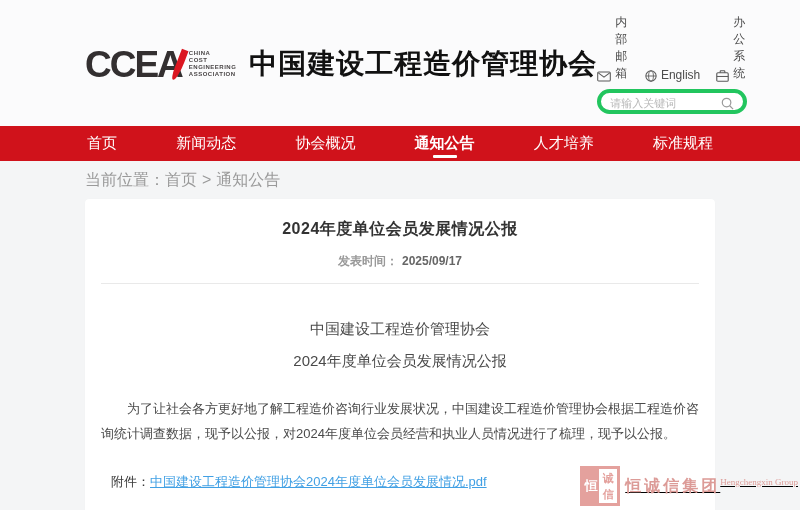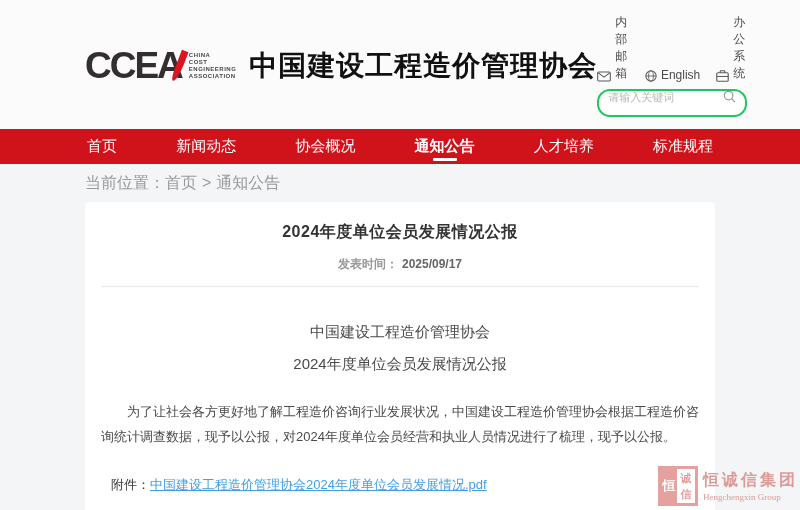--- a/index.html
+++ b/index.html
@@ -17,22 +17,22 @@
     background:#db1620; transform:rotate(21deg); border-radius:0 0 70% 40%; }
   .brand-subtext { margin-left:7px; display:flex; flex-direction:column; }
   .brand-subtext span { font-size:6px; line-height:7px; font-weight:700; color:#4a4647; letter-spacing:.5px; }
   .brand-title { margin-left:13px; font-size:28px; font-weight:700; color:#111; letter-spacing:1px; white-space:nowrap; }
 
   .header-right { display:flex; flex-direction:column; align-items:flex-end; gap:7px; }
   .top-links { display:flex; gap:16px; }
   .top-link { display:flex; align-items:flex-end; gap:4px; font-size:12px; color:#4c4c4c;
     text-decoration:none; cursor:pointer; }
   .top-link svg { display:block; }
-  .search-box { display:flex; align-items:flex-end; width:150px; height:25px; background:#fff;
-    border:2px solid #22c55e; border-radius:13px; padding:12px 9px; }
+  .search-box { display:flex; align-items:flex-start; width:150px; height:25px; background:#fff;
+    border:4px solid #22c55e; border-radius:13px; padding:4px 9px; }
   .search-box input { flex:1; border:none; outline:none; font-size:11px; color:#555; background:transparent;
     font-family:"Liberation Sans","DejaVu Sans",sans-serif; min-width:0; }
   .search-box input::placeholder { color:#b8b8b8; }
   .search-btn { background:none; border:none; cursor:pointer; padding:0; display:flex; }
 
   
   .nav { background:#d0121b; height:35px; }
   .nav-inner { display:flex; justify-content:space-between; align-items:stretch; height:35px; }
   .nav-item { position:relative; display:flex; align-items:center; color:#fff; font-size:15px;
     text-decoration:none; cursor:pointer; padding:0 2px; }
@@ -61,21 +61,21 @@
   .attachment a { color:#41a0e4; text-decoration:underline; cursor:pointer; }
 
   
   .watermark { position:fixed; right:2px; bottom:4px; display:flex; align-items:center; gap:5px;
     pointer-events:none; }
   .wm-seal { width:40px; height:40px; border:3px solid #e4a19d; display:flex; background:#fff; }
   .wm-seal-left { width:16px; background:#e4a19d; color:#fff; display:flex; align-items:center;
     justify-content:center; font-size:13px; font-family:"Liberation Serif","DejaVu Serif",serif; font-weight:700; }
   .wm-seal-right { flex:1; display:flex; flex-direction:column; align-items:center; justify-content:space-around;
     color:#e4a19d; font-size:11px; font-family:"Liberation Serif","DejaVu Serif",serif; font-weight:700; padding:1px 0; }
-  .wm-text { display:flex; flex-direction:column; }
+  .wm-text { display:flex; flex-direction:row;text-decoration:underline; }
   .wm-cn { font-size:16px; letter-spacing:3px; color:#dc9b97; font-family:"Liberation Serif","DejaVu Serif",serif; font-weight:700; }
   .wm-en { font-size:9px; color:#dc9b97; font-family:"Liberation Serif","DejaVu Serif",serif; margin-top:1px; }
 </style>
 </head>
 <body>
 
 <header class="header">
   <div class="header-inner container">
     <a class="brand">
       <span class="brand-acronym-wrap">

